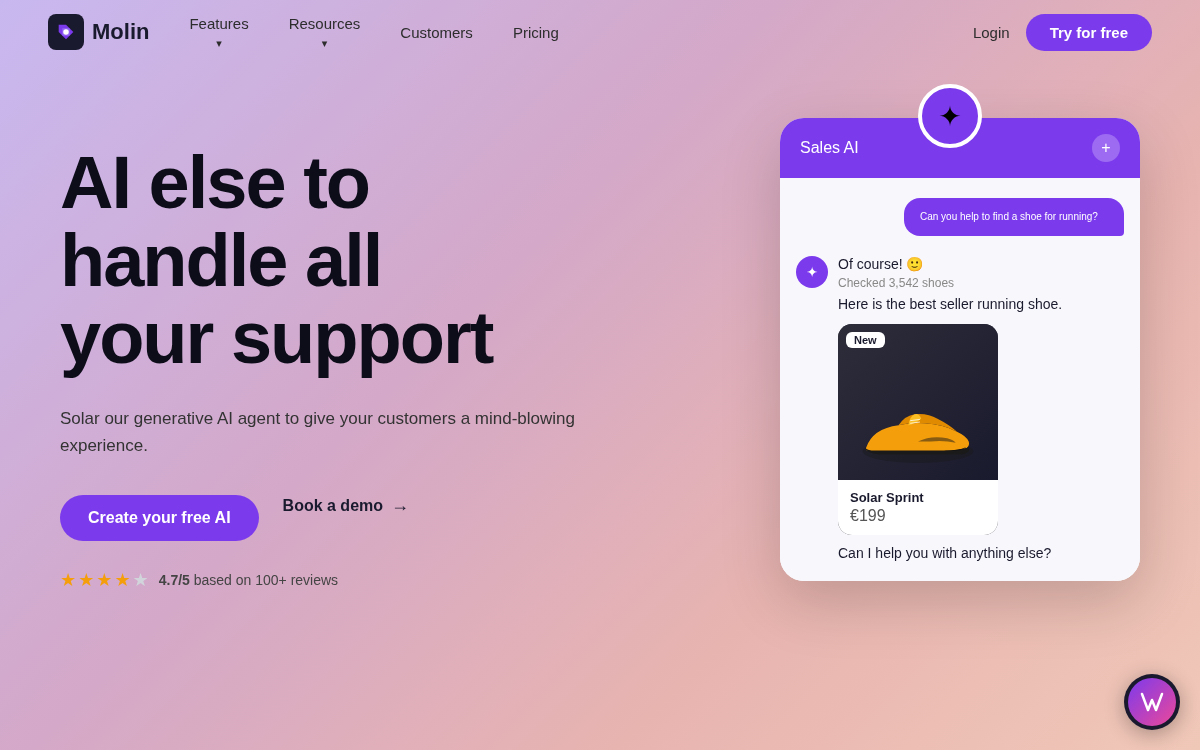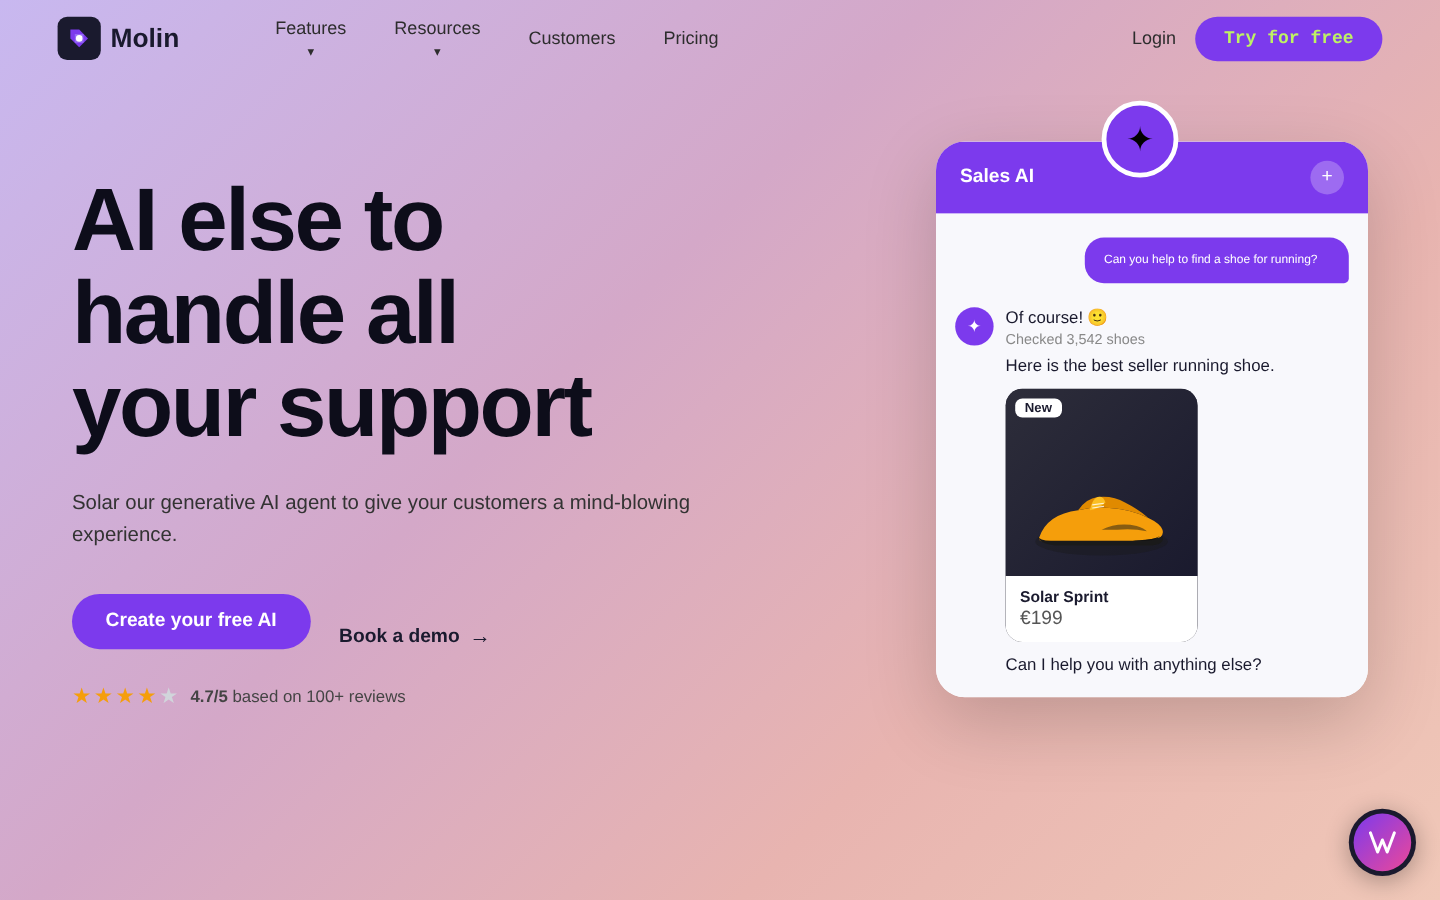--- a/index.html
+++ b/index.html
@@ -27,21 +27,21 @@
       align-items: center;
       padding: 0 48px;
       height: 64px;
       background: transparent;
     }
 
     .logo-area {
       display: flex;
       align-items: center;
       gap: 8px;
-      margin-right: 64px;
+      margin-right: 24px;
     }
 
     .logo-icon {
       width: 36px;
       height: 36px;
       background: #1a1a2e;
       border-radius: 8px;
       display: flex;
       align-items: center;
       justify-content: center;
@@ -92,28 +92,27 @@
     .login-btn {
       font-size: 15px;
       font-weight: 500;
       color: #2d2d2d;
       cursor: pointer;
       padding: 8px 16px;
     }
 
     .try-btn {
       background: #7c3aed;
-      color: #bef264;
+      color: #ffffff;
       border: none;
       border-radius: 24px;
       padding: 10px 24px;
       font-size: 15px;
       font-weight: 600;
       cursor: pointer;
-      font-family: Liberation Mono, monospace;
     }
 
     
     .hero {
       position: relative;
       z-index: 5;
       display: flex;
       align-items: flex-start;
       padding: 40px 60px 0;
       height: calc(750px - 64px);
@@ -137,21 +136,21 @@
     .hero-subtitle {
       font-size: 17px;
       color: #333;
       line-height: 1.6;
       margin-bottom: 36px;
       max-width: 520px;
     }
 
     .hero-buttons {
       display: flex;
-      align-items: flex-end;
+      align-items: flex-start;
       gap: 24px;
       margin-bottom: 28px;
     }
 
     .create-btn {
       background: #7c3aed;
       color: white;
       border: none;
       border-radius: 28px;
       padding: 14px 28px;
@@ -217,21 +216,21 @@
       background: #7c3aed;
       padding: 16px 20px;
       display: flex;
       align-items: center;
       justify-content: space-between;
     }
 
     .chat-header-title {
       color: white;
       font-size: 16px;
-      font-weight: 700;
+      font-weight: 400;
     }
 
     .chat-header-icon {
       width: 28px;
       height: 28px;
       background: rgba(255,255,255,0.25);
       border-radius: 50%;
       display: flex;
       align-items: center;
       justify-content: center;

